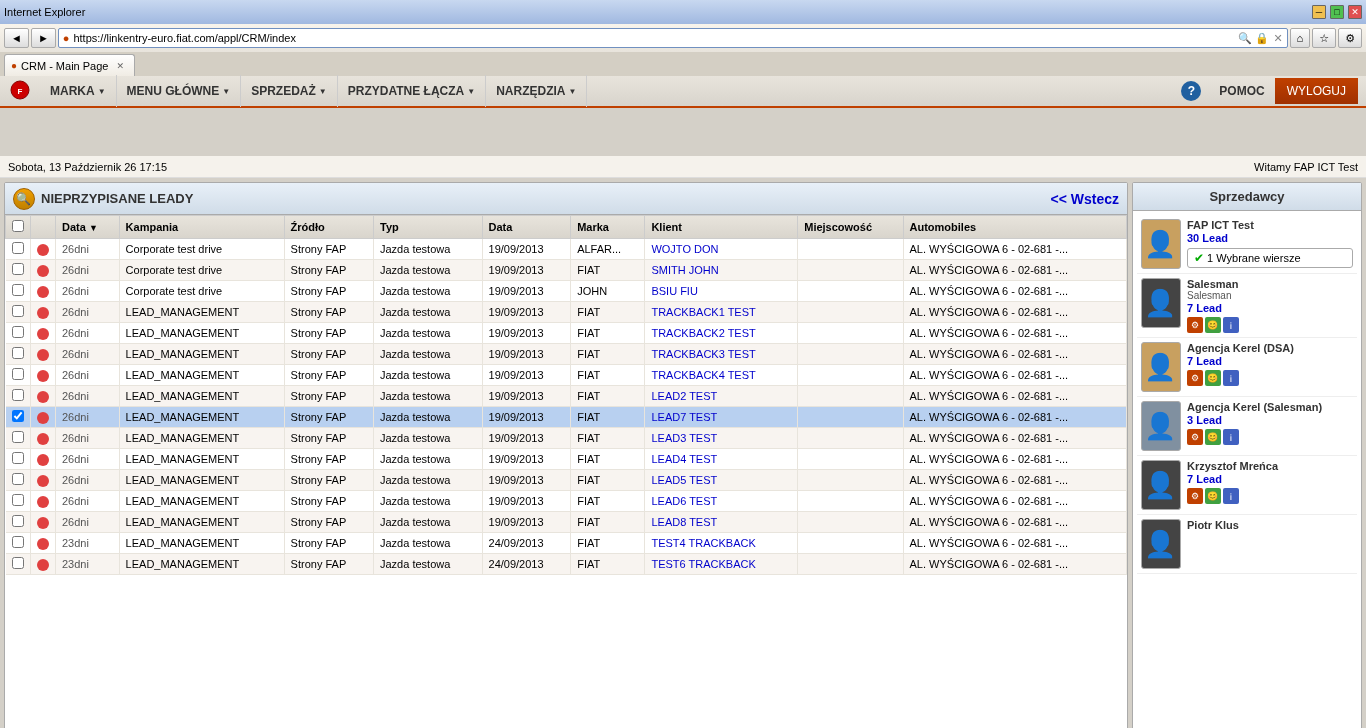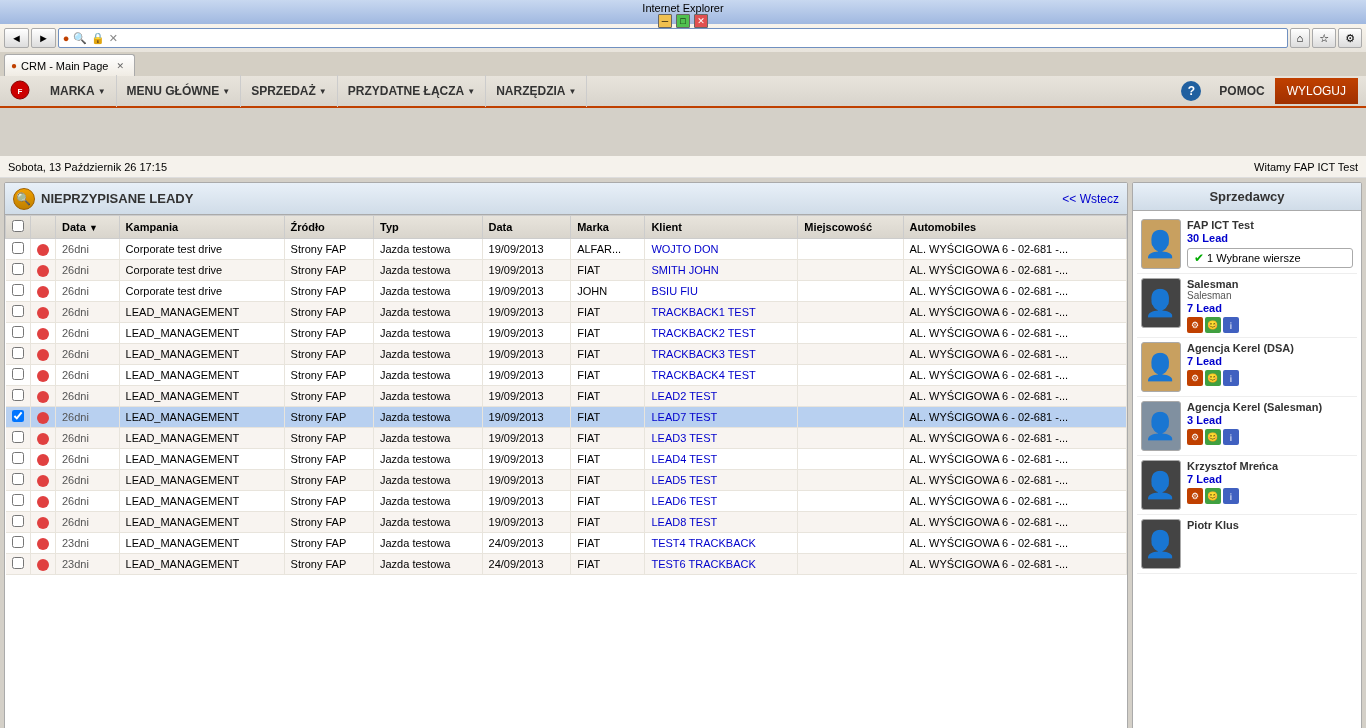--- a/index.html
+++ b/index.html
@@ -4,21 +4,20 @@
   <style>
     * { box-sizing: border-box; margin: 0; padding: 0; }
     body { font-family: Arial, Tahoma, sans-serif; font-size: 12px; background: #d4d0c8; overflow: hidden; }
     .title-bar {
       background: linear-gradient(to bottom, #c8d8f0, #a0b8e0);
       padding: 2px 4px;
       display: flex;
       align-items: center;
       justify-content: space-between;
       height: 24px;
-      flex-direction: column;
     }
     .title-bar-left { display: flex; align-items: center; gap: 4px; font-size: 11px; }
     .title-bar-right { display: flex; gap: 4px; }
     .title-bar-btn { width: 14px; height: 14px; border: 1px solid #666; display: inline-flex; align-items: center; justify-content: center; font-size: 9px; cursor: pointer; border-radius: 1px; }
     .title-bar-btn.minimize { background: #f0c050; }
     .title-bar-btn.maximize { background: #50c050; }
     .title-bar-btn.close { background: #e05050; color: white; }
 
     .nav-bar {
       display: flex;
@@ -151,21 +150,21 @@
       background: linear-gradient(to bottom, #f0a000, #c08000);
       border-radius: 50%;
       border: 1px solid #a06000;
       display: flex; align-items: center; justify-content: center;
       color: white; font-size: 12px;
     }
     .panel-title {
       font-size: 13px; font-weight: bold; color: #333;
     }
     .back-link {
-      margin-left: auto; color: #0000cc; cursor: pointer; font-size: 12px; font-weight: normal;
+      margin-left: auto; color: #0000cc; cursor: pointer; font-size: 14px; font-weight: bold;
     }
 
     .toolbar {
       padding: 4px 6px;
       background: #f5f2ec;
       border-bottom: 1px solid #ddd;
       display: flex; align-items: center; gap: 6px;
     }
     .toolbar-label { font-size: 11px; }
     .toolbar-checkbox { width: 12px; height: 12px; }
@@ -269,20 +268,21 @@
     <div class="title-bar-btn maximize">□</div>
     <div class="title-bar-btn close">✕</div>
   </div>
 </div>
 
 <div class="nav-bar">
   <div class="nav-btn">◄</div>
   <div class="nav-btn">►</div>
   <div class="address-bar">
     <span style="color:#c04000;">●</span>
+    <span class="address-text">https://linkentry-euro.fiat.com/appl/CRM/index</span>
     <span style="color:#888;">🔍</span>
     <span style="color:#888;">🔒</span>
     <span style="color:#888;">✕</span>
   </div>
   <div class="nav-btn">⌂</div>
   <div class="nav-btn">☆</div>
   <div class="nav-btn">⚙</div>
 </div>
 
 <div class="tab-bar">

